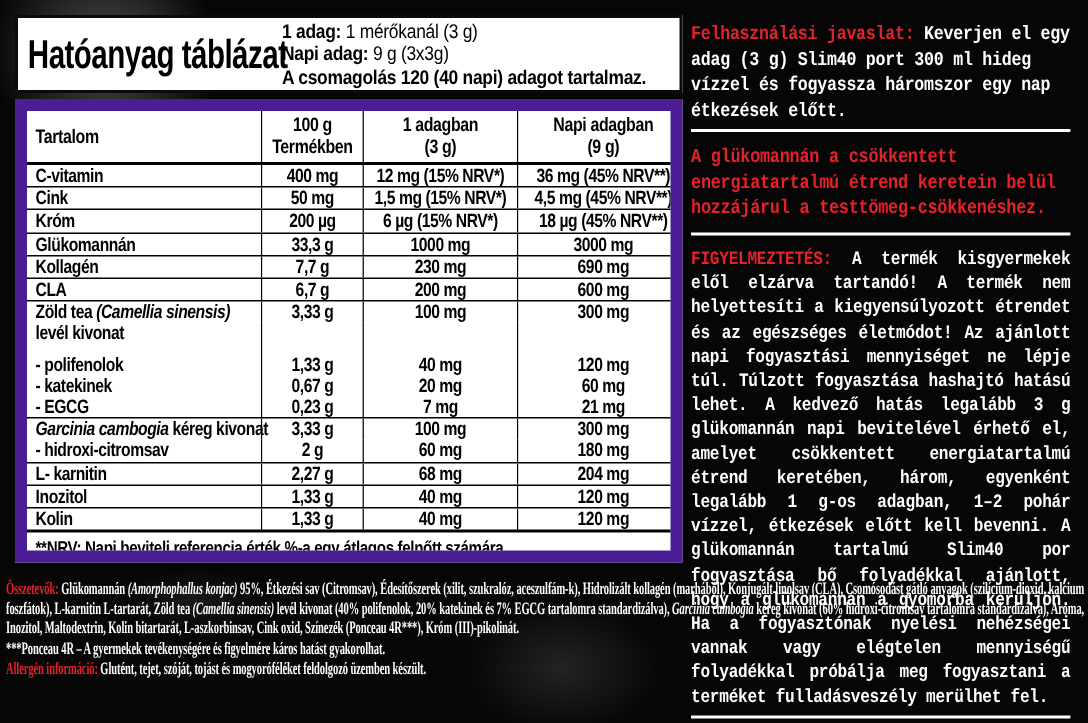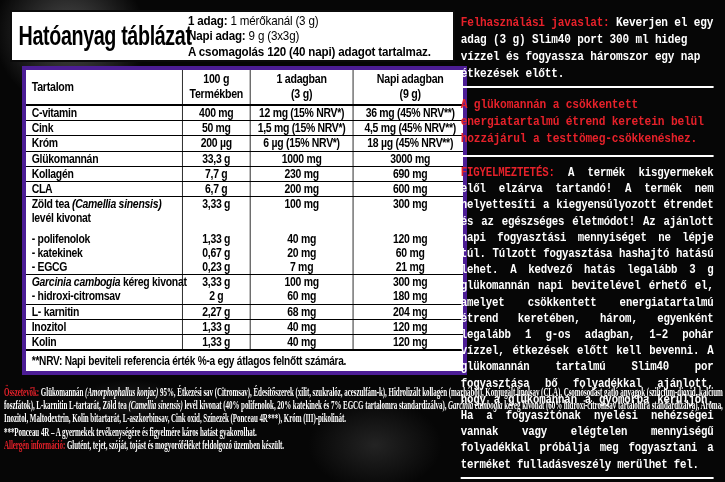--- a/index.html
+++ b/index.html
@@ -32,22 +32,22 @@
   }
   .serving-info{
     width:303px;flex:none;transform:scaleX(.88);transform-origin:left center;
     font-size:13.2px;line-height:15.4px;letter-spacing:-.2px;
   }
   .serving-info .b{font-weight:700;}
 
   
   .table-box{
     position:absolute;left:10px;top:66px;width:445px;height:309px;
-    background:#fff;border:4px solid #4c1d95;box-sizing:border-box;
-    overflow:hidden;color:#000;margin-left:12px;
+    background:#fff;border:8px solid #4c1d95;box-sizing:border-box;
+    overflow:hidden;color:#000;
   }
   .table-inner{width:540px;transform:scaleX(.8166);transform-origin:top left;}
   .thead{display:flex;border-bottom:2.6px solid #000;}
   .th{box-sizing:border-box;display:flex;flex-direction:column;justify-content:center;
       align-items:center;min-height:34px;font-size:13px;font-weight:700;
       line-height:14.6px;letter-spacing:-.3px;}
   .th.c0{align-items:flex-start;padding-left:7px;}
   .c0{width:191px;}.c1{width:83px;}.c2{width:126px;}.c3{width:140px;}
   .c1,.c2,.c3{border-left:1.9px solid #000;}
   .block{border-top:1.6px solid #000;}

